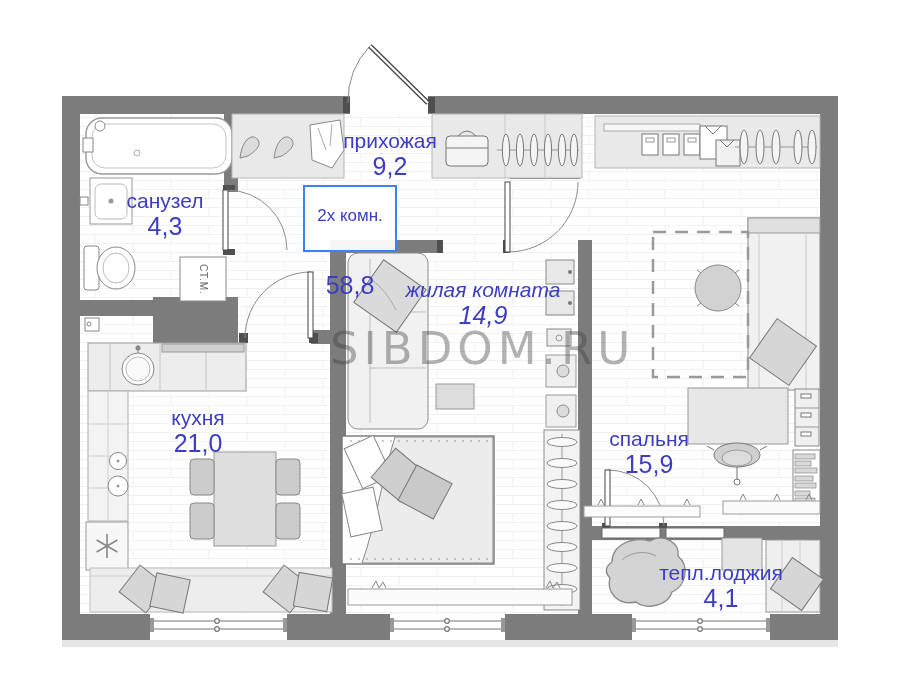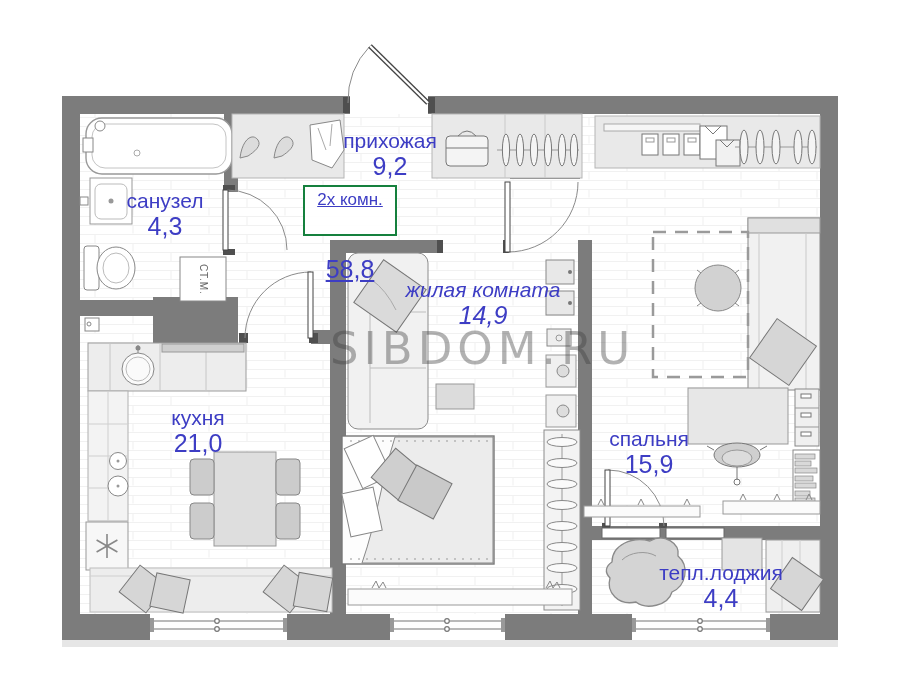--- a/index.html
+++ b/index.html
@@ -3,22 +3,22 @@
 <meta charset="utf-8">
 <style>
   html,body{margin:0;padding:0;background:#fff;}
   #stage{position:relative;width:900px;height:700px;background:#ffffff;overflow:hidden;
          font-family:"Liberation Sans", sans-serif;}
   #plan-svg{position:absolute;left:0;top:0;z-index:1;}
   .room-label{position:absolute;z-index:10;text-align:center;color:#3d3dc4;line-height:1.05;}
   .rname{display:block;font-size:21px;}
   .rarea{display:block;font-size:25px;margin-top:1px;}
   .title-box{position:absolute;z-index:10;left:303px;top:185px;width:90px;height:44px;
-             border:2px solid #15803d;background:rgba(255,255,255,.92);
-             text-align:center;color:#3d3dc4;padding-top:3px;text-decoration:underline;}
+             border:2px solid #3b82f6;background:rgba(255,255,255,.92);
+             text-align:center;color:#3d3dc4;padding-top:19px;}
   .tb-type{display:block;font-size:17px;}
   .tb-area{display:block;font-size:25px;line-height:1;margin-top:47px;}
   #watermark{position:absolute;z-index:5;left:330px;top:322px;font-size:45px;
              letter-spacing:5px;color:#404040;opacity:.40;font-family:"DejaVu Sans",sans-serif;}
   #washer-label{position:absolute;z-index:9;left:180px;top:257px;width:46px;height:44px;
                 display:flex;align-items:center;justify-content:center;}
   #washer-label span{font-size:10px;color:#666;transform:rotate(90deg);letter-spacing:1px;}
 </style>
 </head>
 <body>
@@ -348,20 +348,20 @@
 <div class="room-label" style="left:145px;top:407px;width:106px;">
   <span class="rname">кухня</span>
   <span class="rarea">21,0</span>
 </div>
 <div class="room-label" style="left:593px;top:428px;width:112px;">
   <span class="rname">спальня</span>
   <span class="rarea">15,9</span>
 </div>
 <div class="room-label" style="left:648px;top:562px;width:146px;">
   <span class="rname">тепл.лоджия</span>
-  <span class="rarea">4,4</span>
+  <span class="rarea">4,1</span>
 </div>
 
 <div id="washer-label">
   <span>СТ.М.</span>
 </div>
 
 </div>
 
 </body></html>

